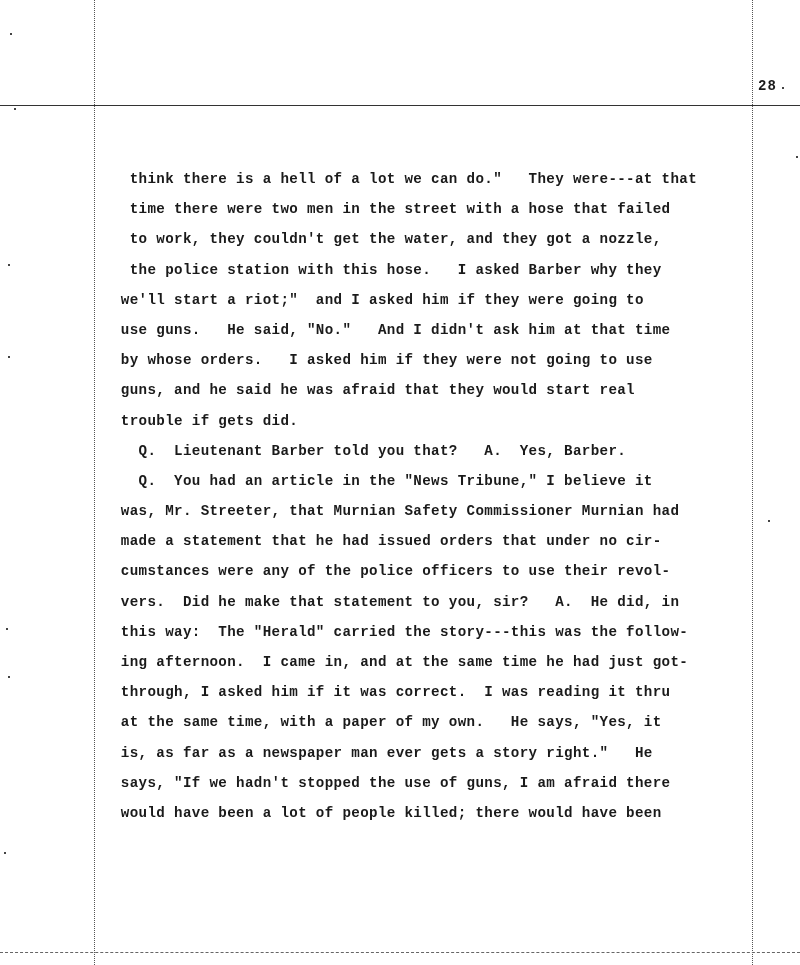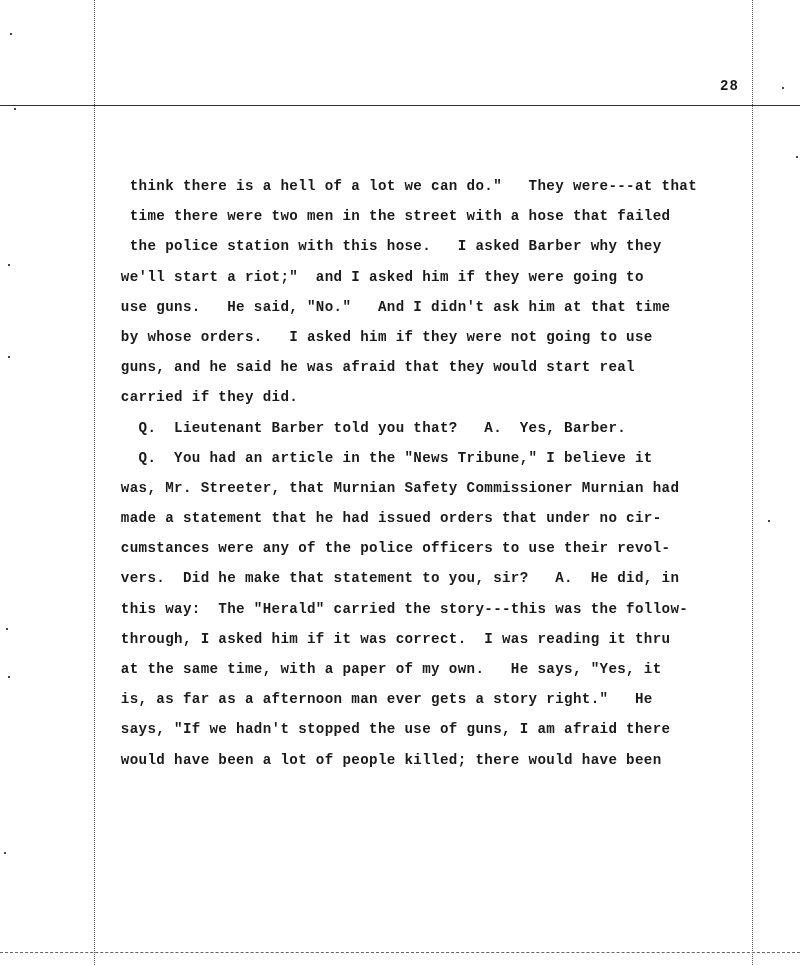--- a/index.html
+++ b/index.html
@@ -1,22 +1,22 @@
 <!DOCTYPE html>
 <html><head>
 <meta charset="utf-8">
 <style>
   html, body { margin: 0; padding: 0; background: #ffffff; }
   body { width: 800px; height: 965px; position: relative; overflow: hidden; font-family: "Liberation Mono", "DejaVu Sans Mono", monospace; color: #1a1a1a; }
   .rule-h { position: absolute; height: 0; border-top: 1px solid #333; }
   .rule-h.dotted { border-top: 1px dashed #666; }
   .rule-v { position: absolute; width: 0; border-left: 1px dotted #555; }
   .speck { position: absolute; width: 2px; height: 2px; background: #444; }
-  .page-number { position: absolute; left: 720px; top: 78px; font-size: 14px; font-weight: bold; letter-spacing: 1px; }
-  .text-block { position: absolute; left: 112px; top: 171px; width: 640px; }
+  .page-number { position: absolute; left: 758px; top: 78px; font-size: 14px; font-weight: bold; letter-spacing: 1px; }
+  .text-block { position: absolute; left: 112px; top: 164px; width: 640px; }
   .line { height: 30.2px; line-height: 30.2px; font-size: 14.2px; font-weight: bold; white-space: pre; letter-spacing: 0.35px; }
 </style>
 </head>
 <body>
 
 <div class="rule-v" style="left:94px; top:0; height:965px;"></div>
 <div class="rule-v" style="left:752px; top:0; height:965px;"></div>
 <div class="rule-h" style="left:0; top:105px; width:800px;"></div>
 <div class="rule-h dotted" style="left:0; top:952px; width:800px;"></div>
 
@@ -29,31 +29,33 @@
 <div class="speck" style="left:4px; top:852px;"></div>
 <div class="speck" style="left:782px; top:87px;"></div>
 <div class="speck" style="left:796px; top:156px;"></div>
 <div class="speck" style="left:768px; top:520px;"></div>
 
 <div class="page-number">28</div>
 
 <div class="text-block">
   <div class="line">  think there is a hell of a lot we can do."   They were---at that</div>
   <div class="line">  time there were two men in the street with a hose that failed</div>
+  <div class="line">  to work, they couldn't get the water, and they got a nozzle,</div>
   <div class="line">  the police station with this hose.   I asked Barber why they</div>
   <div class="line"> we'll start a riot;"  and I asked him if they were going to</div>
   <div class="line"> use guns.   He said, "No."   And I didn't ask him at that time</div>
   <div class="line"> by whose orders.   I asked him if they were not going to use</div>
   <div class="line"> guns, and he said he was afraid that they would start real</div>
-  <div class="line"> carried if they did.</div>
+  <div class="line"> trouble if gets did.</div>
   <div class="line">   Q.  Lieutenant Barber told you that?   A.  Yes, Barber.</div>
   <div class="line">   Q.  You had an article in the "News Tribune," I believe it</div>
   <div class="line"> was, Mr. Streeter, that Murnian Safety Commissioner Murnian had</div>
   <div class="line"> made a statement that he had issued orders that under no cir-</div>
   <div class="line"> cumstances were any of the police officers to use their revol-</div>
   <div class="line"> vers.  Did he make that statement to you, sir?   A.  He did, in</div>
   <div class="line"> this way:  The "Herald" carried the story---this was the follow-</div>
+  <div class="line"> ing afternoon.  I came in, and at the same time he had just got-</div>
   <div class="line"> through, I asked him if it was correct.  I was reading it thru</div>
   <div class="line"> at the same time, with a paper of my own.   He says, "Yes, it</div>
-  <div class="line"> is, as far as a afternoon man ever gets a story right."   He</div>
+  <div class="line"> is, as far as a newspaper man ever gets a story right."   He</div>
   <div class="line"> says, "If we hadn't stopped the use of guns, I am afraid there</div>
   <div class="line"> would have been a lot of people killed; there would have been</div>
 </div>
 
 </body></html>

